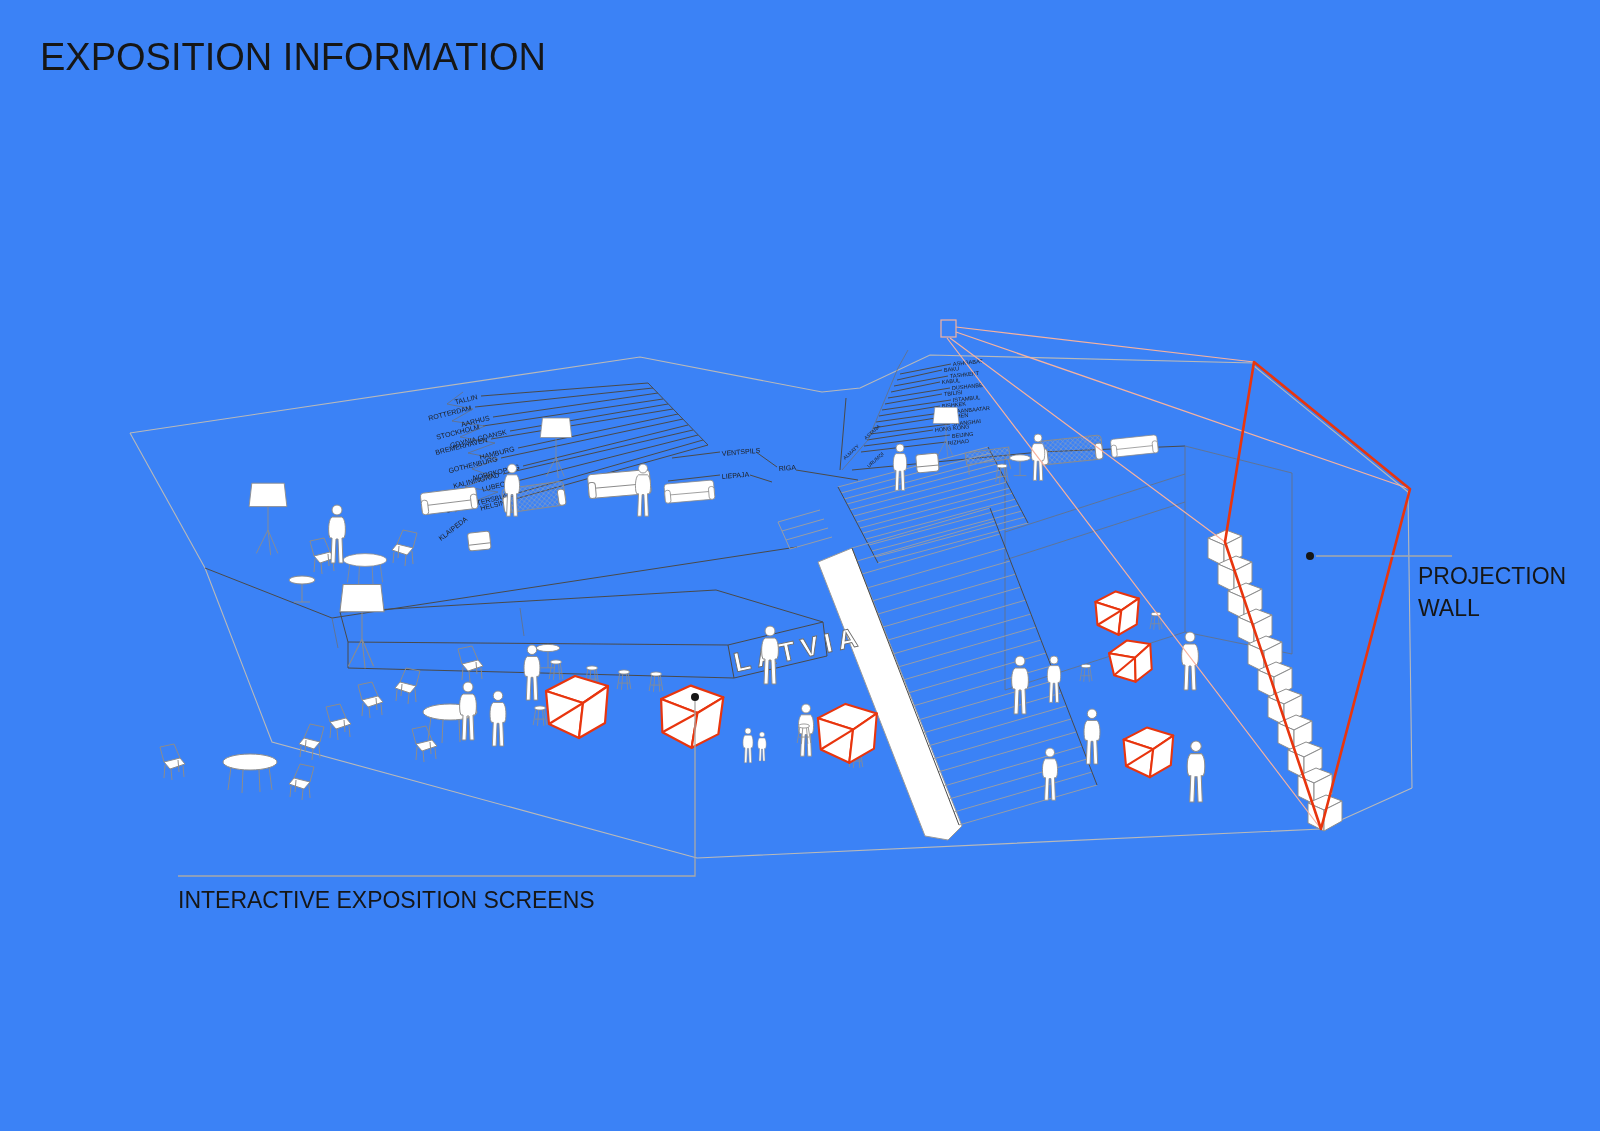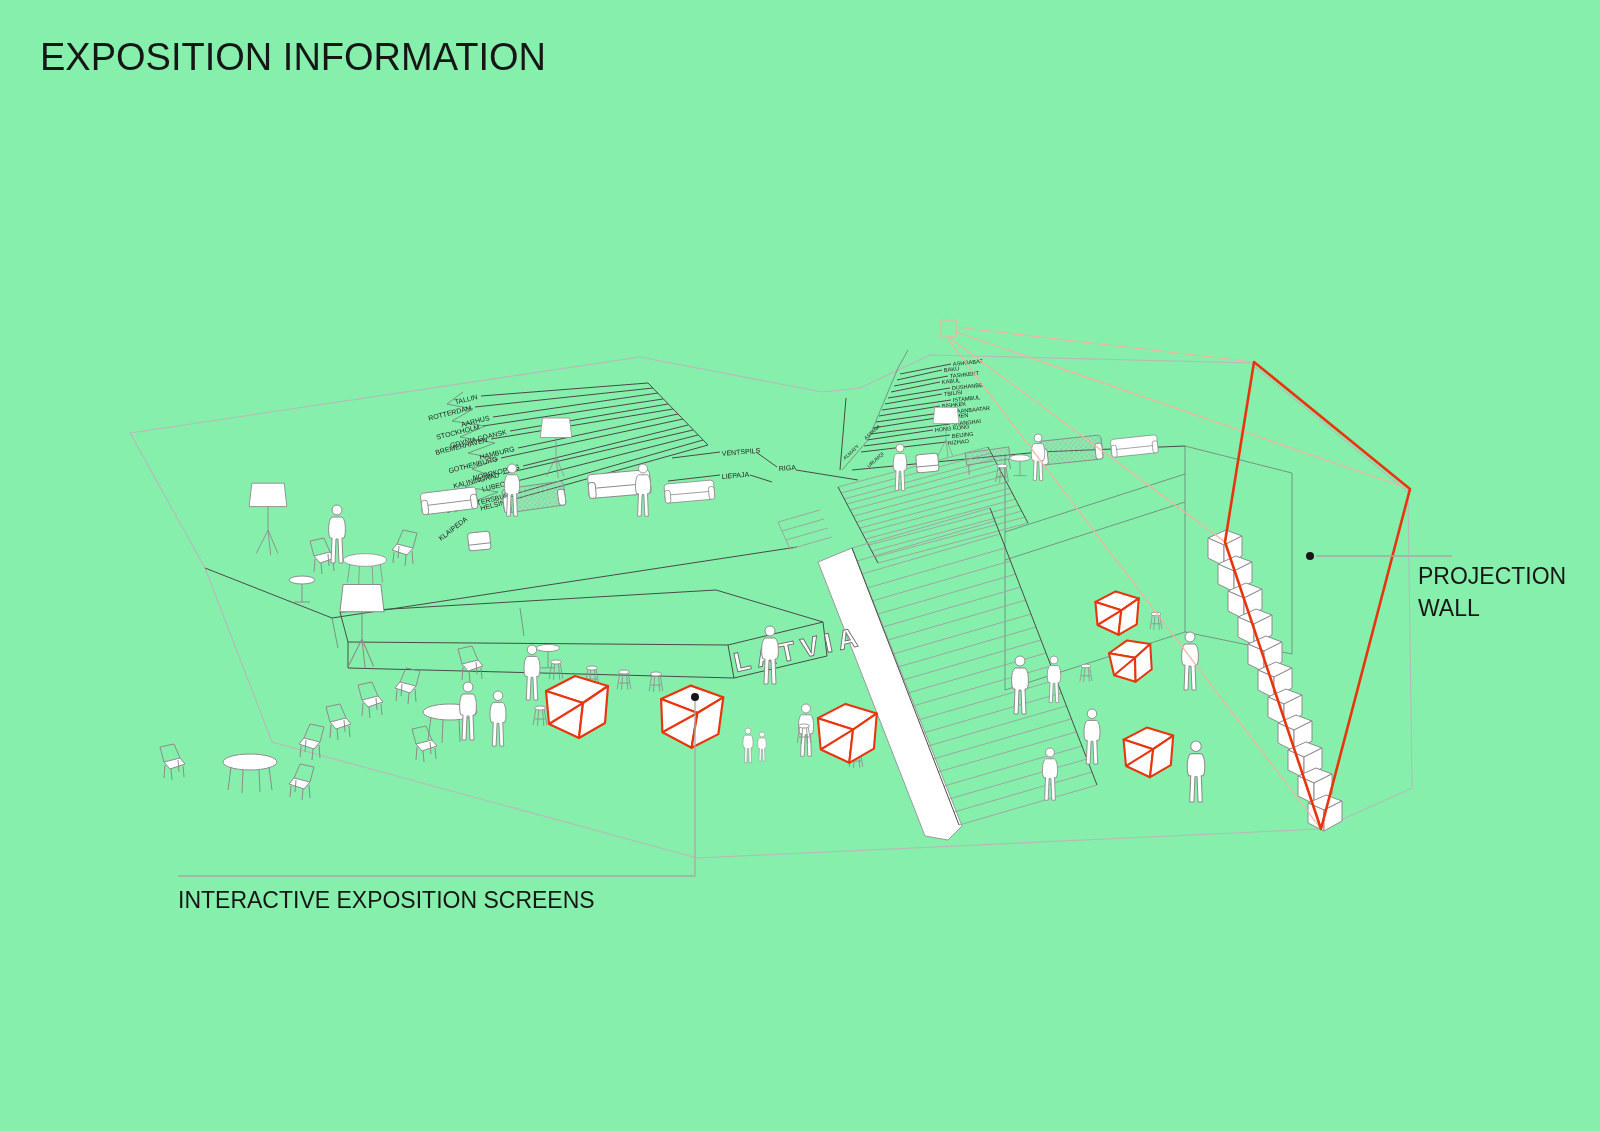--- a/index.html
+++ b/index.html
@@ -1,16 +1,16 @@
 <!DOCTYPE html>
 <html><head>
 <meta charset="utf-8">
 <style>
   html,body{margin:0;padding:0;background:#ffffff;}
-  .canvas{position:relative;width:1600px;height:1131px;background:#86efac;overflow:hidden;
+  .canvas{position:relative;width:1600px;height:1131px;background:#3b82f6;overflow:hidden;
           font-family:"Liberation Sans",sans-serif;}
   .page-title{position:absolute;left:40px;top:36px;margin:0;font-size:38px;font-weight:400;
               letter-spacing:0px;color:#161616;font-family:"Liberation Sans",sans-serif;}
   svg{position:absolute;left:0;top:0;}
   svg text{font-family:"Liberation Sans",sans-serif;fill:#262626;}
   .faint{stroke:#b9b9b9;stroke-width:1.1;fill:none;}
   .ink{stroke:#4a4a4a;stroke-width:1;fill:none;}
   .thin{stroke:#6e6e6e;stroke-width:.7;fill:none;}
   .furn{stroke:#8c8c8c;stroke-width:1;fill:#ffffff;}
   .tread{stroke:#9f9f9f;stroke-width:.9;fill:none;}

